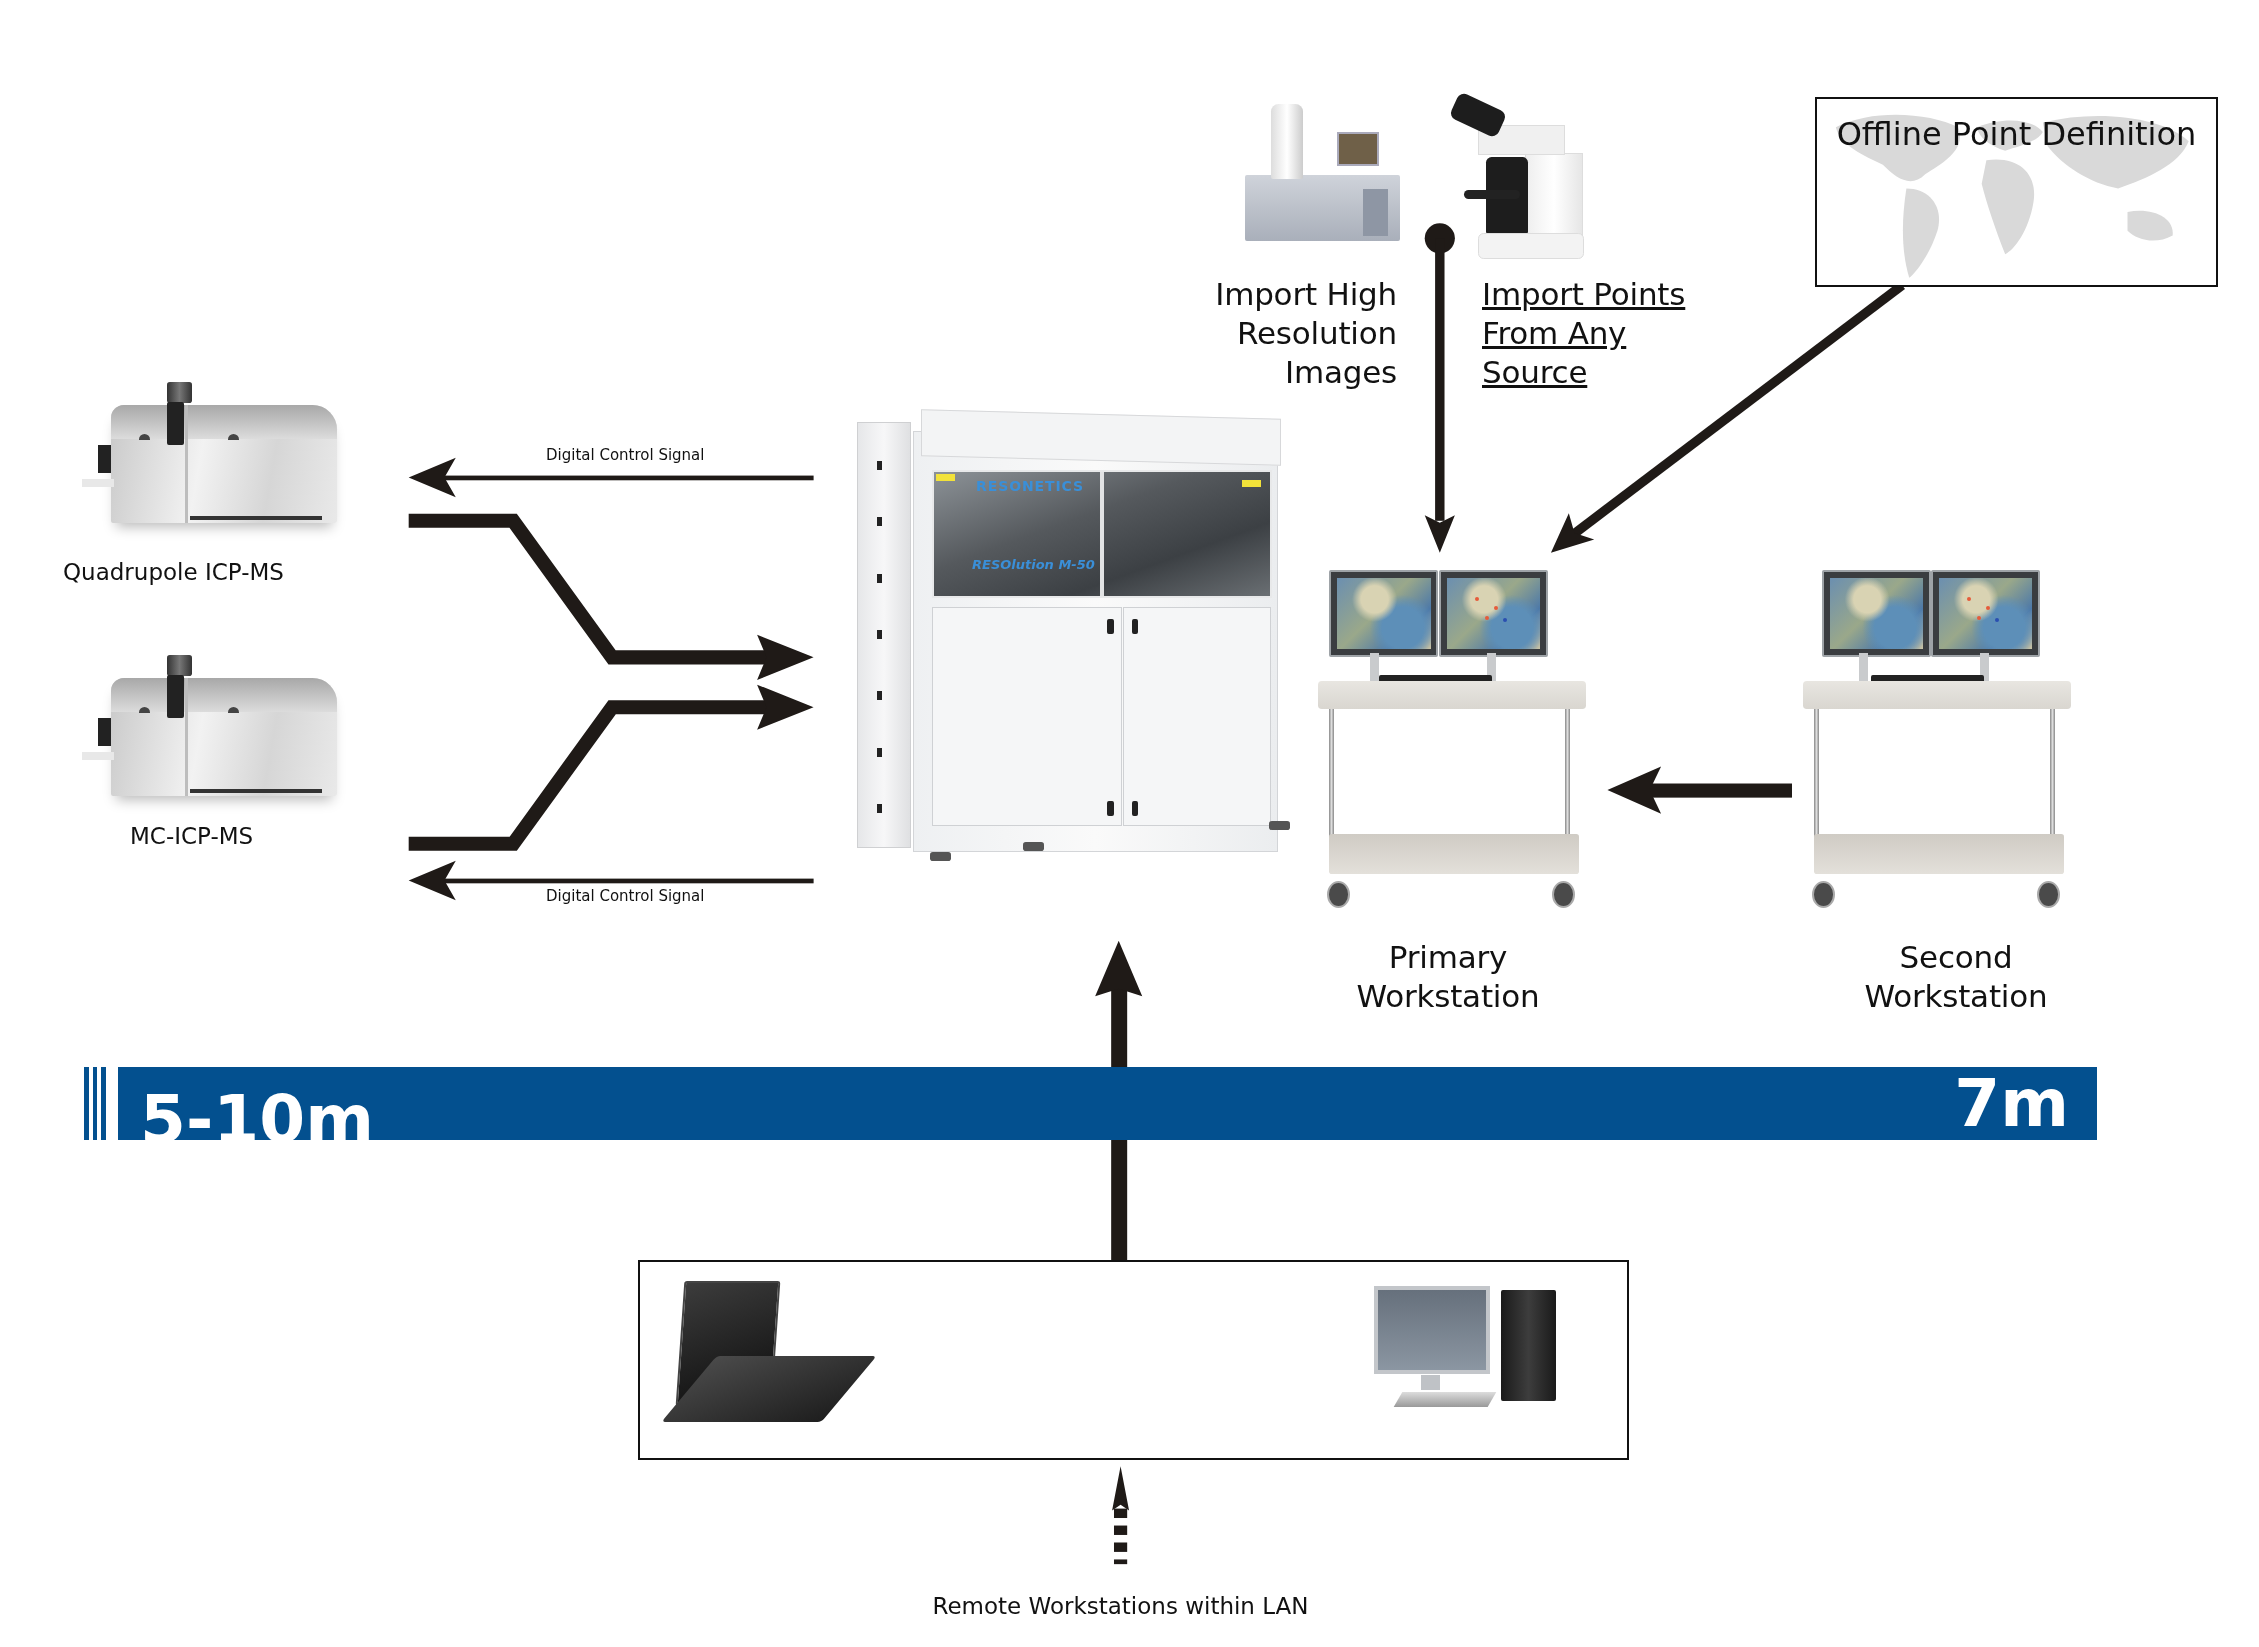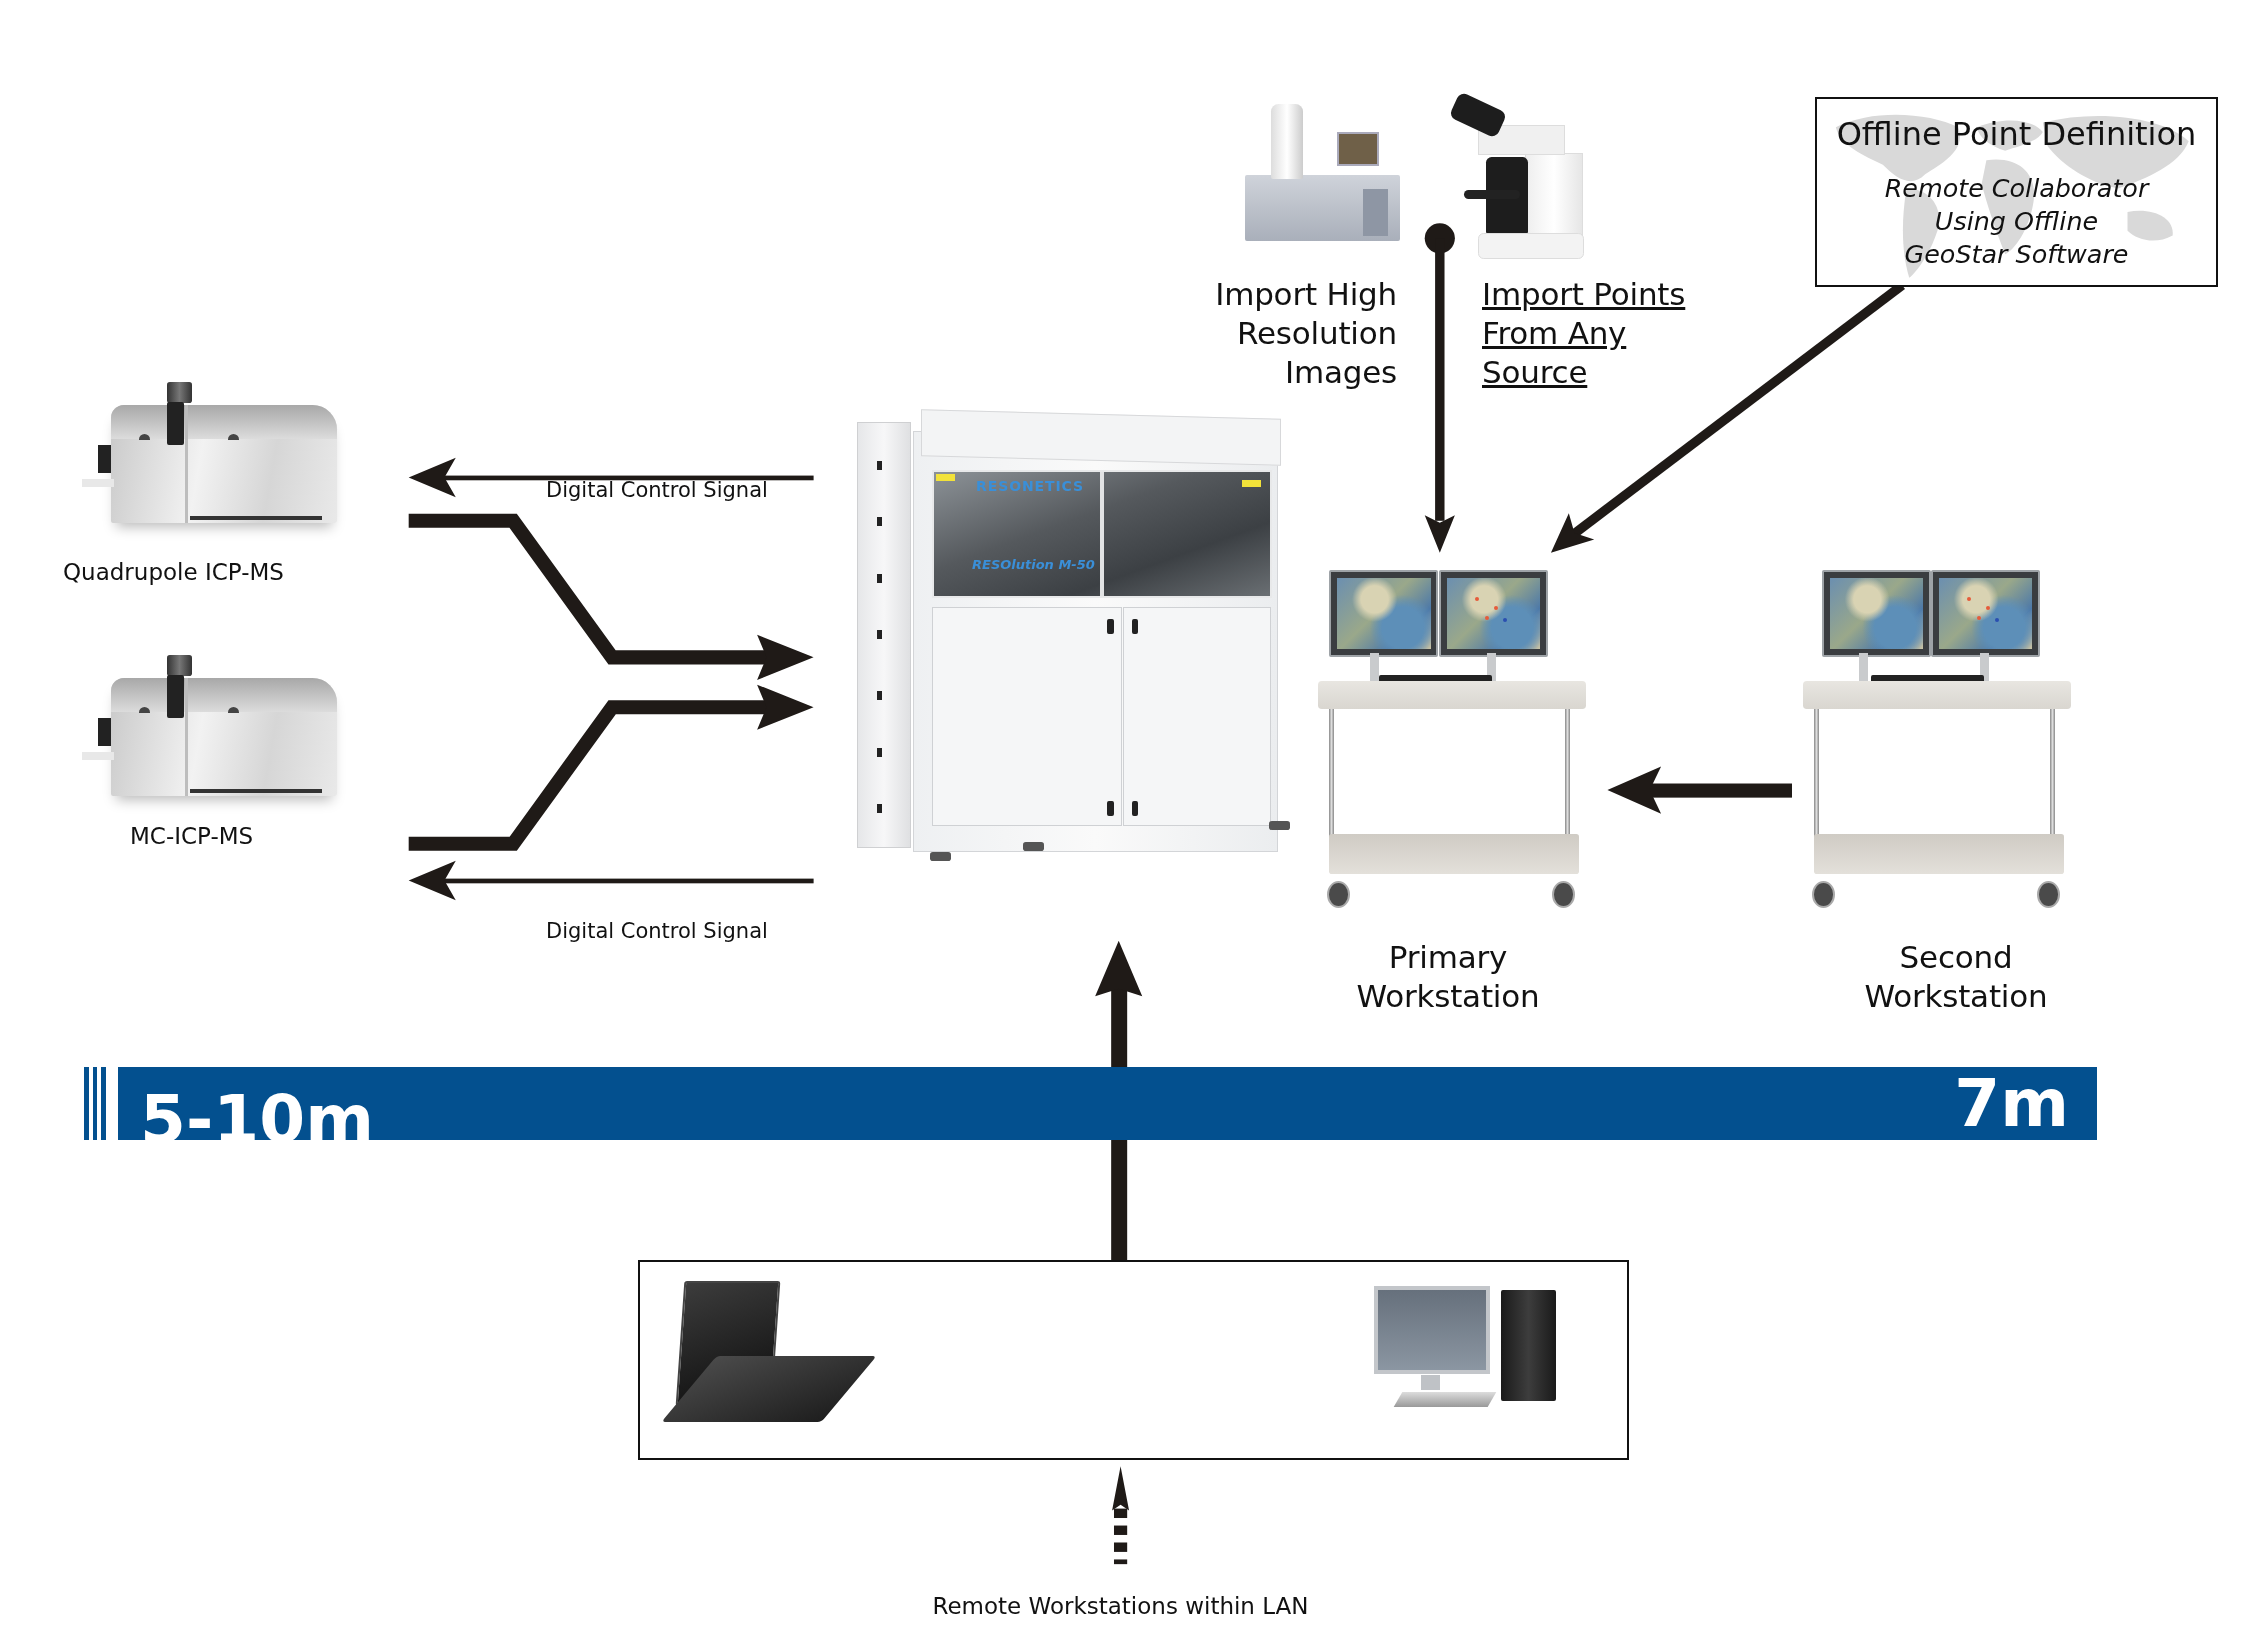--- a/index.html
+++ b/index.html
@@ -1,21 +1,21 @@
 <!DOCTYPE html>
 <html style="font-size:15px"><head>
 <meta charset="utf-8">
 <style>
   html, body { margin: 0; padding: 0; background: #ffffff; }
   body { width: 2260px; height: 1648px; position: relative; overflow: hidden;
          font-family: "DejaVu Sans", "Liberation Sans", sans-serif; color: #111; }
   .lbl { position: absolute; white-space: nowrap; line-height: 1; }
   .lbl-lg { font-size: 31px; line-height: 39px; letter-spacing: -0.2px; }
   .lbl-md { font-size: 23px; }
-  .lbl-sm { font-size: 21px; margin-top: 32px; }
+  .lbl-sm { font-size: 15px; }
   svg.arrows { position: absolute; left: 0; top: 0; width: 2260px; height: 1648px; pointer-events: none; }
 
   
   .dist-bar { position: absolute; left: 84px; top: 1067px; width: 2013px; height: 73px; background: #03508f; }
   .dist-stripes { position: absolute; left: 0; top: 0; width: 34px; height: 73px; background: #fff; }
   .dist-stripes i { position: absolute; top: 0; width: 4.7px; height: 73px; background: #03508f; }
   .dist-text { position: absolute; top: 3.8px; color: #fff; font-weight: bold; font-size: 66px; line-height: 66px; font-family: "DejaVu Sans", sans-serif; }
 
   
   .icpms { position: absolute; width: 273px; height: 160px; }
@@ -244,25 +244,20 @@
     <g fill="#d9d9d9">
       <path d="M20,30 C60,10 120,15 150,30 C160,55 130,70 115,80 C100,95 85,85 70,70 C50,60 25,50 20,30 Z"></path>
       <path d="M95,95 C120,95 135,115 128,140 C120,165 105,185 98,190 C92,170 88,140 95,95 Z"></path>
       <path d="M170,30 C200,18 230,22 240,35 C235,45 215,50 200,55 C185,50 172,42 170,30 Z"></path>
       <path d="M180,65 C215,60 235,80 230,110 C225,140 210,160 200,165 C190,140 180,110 175,90 Z"></path>
       <path d="M240,25 C300,10 370,20 395,45 C385,70 350,85 320,95 C290,90 260,70 245,50 Z"></path>
       <path d="M330,120 C355,115 380,125 378,145 C360,155 340,150 330,140 Z"></path>
     </g>
   </svg>
   <div class="offline-title">Offline Point Definition</div>
-  <div class="offline-sub">
-    <div>Remote Collaborator</div>
-    <div>Using Offline</div>
-    <div>GeoStar Software</div>
-  </div>
 </div>
 
 <div class="ws" style="left:1318px; top:570px;">
   <div class="mon" style="left:11.3px;">
       <div class="screen"></div>
     </div>
   <div class="mon" style="left:121px;">
       <div class="screen">
         <div class="dot" style="left:28px;top:19px"></div>
         <div class="dot" style="left:47px;top:28px"></div>

